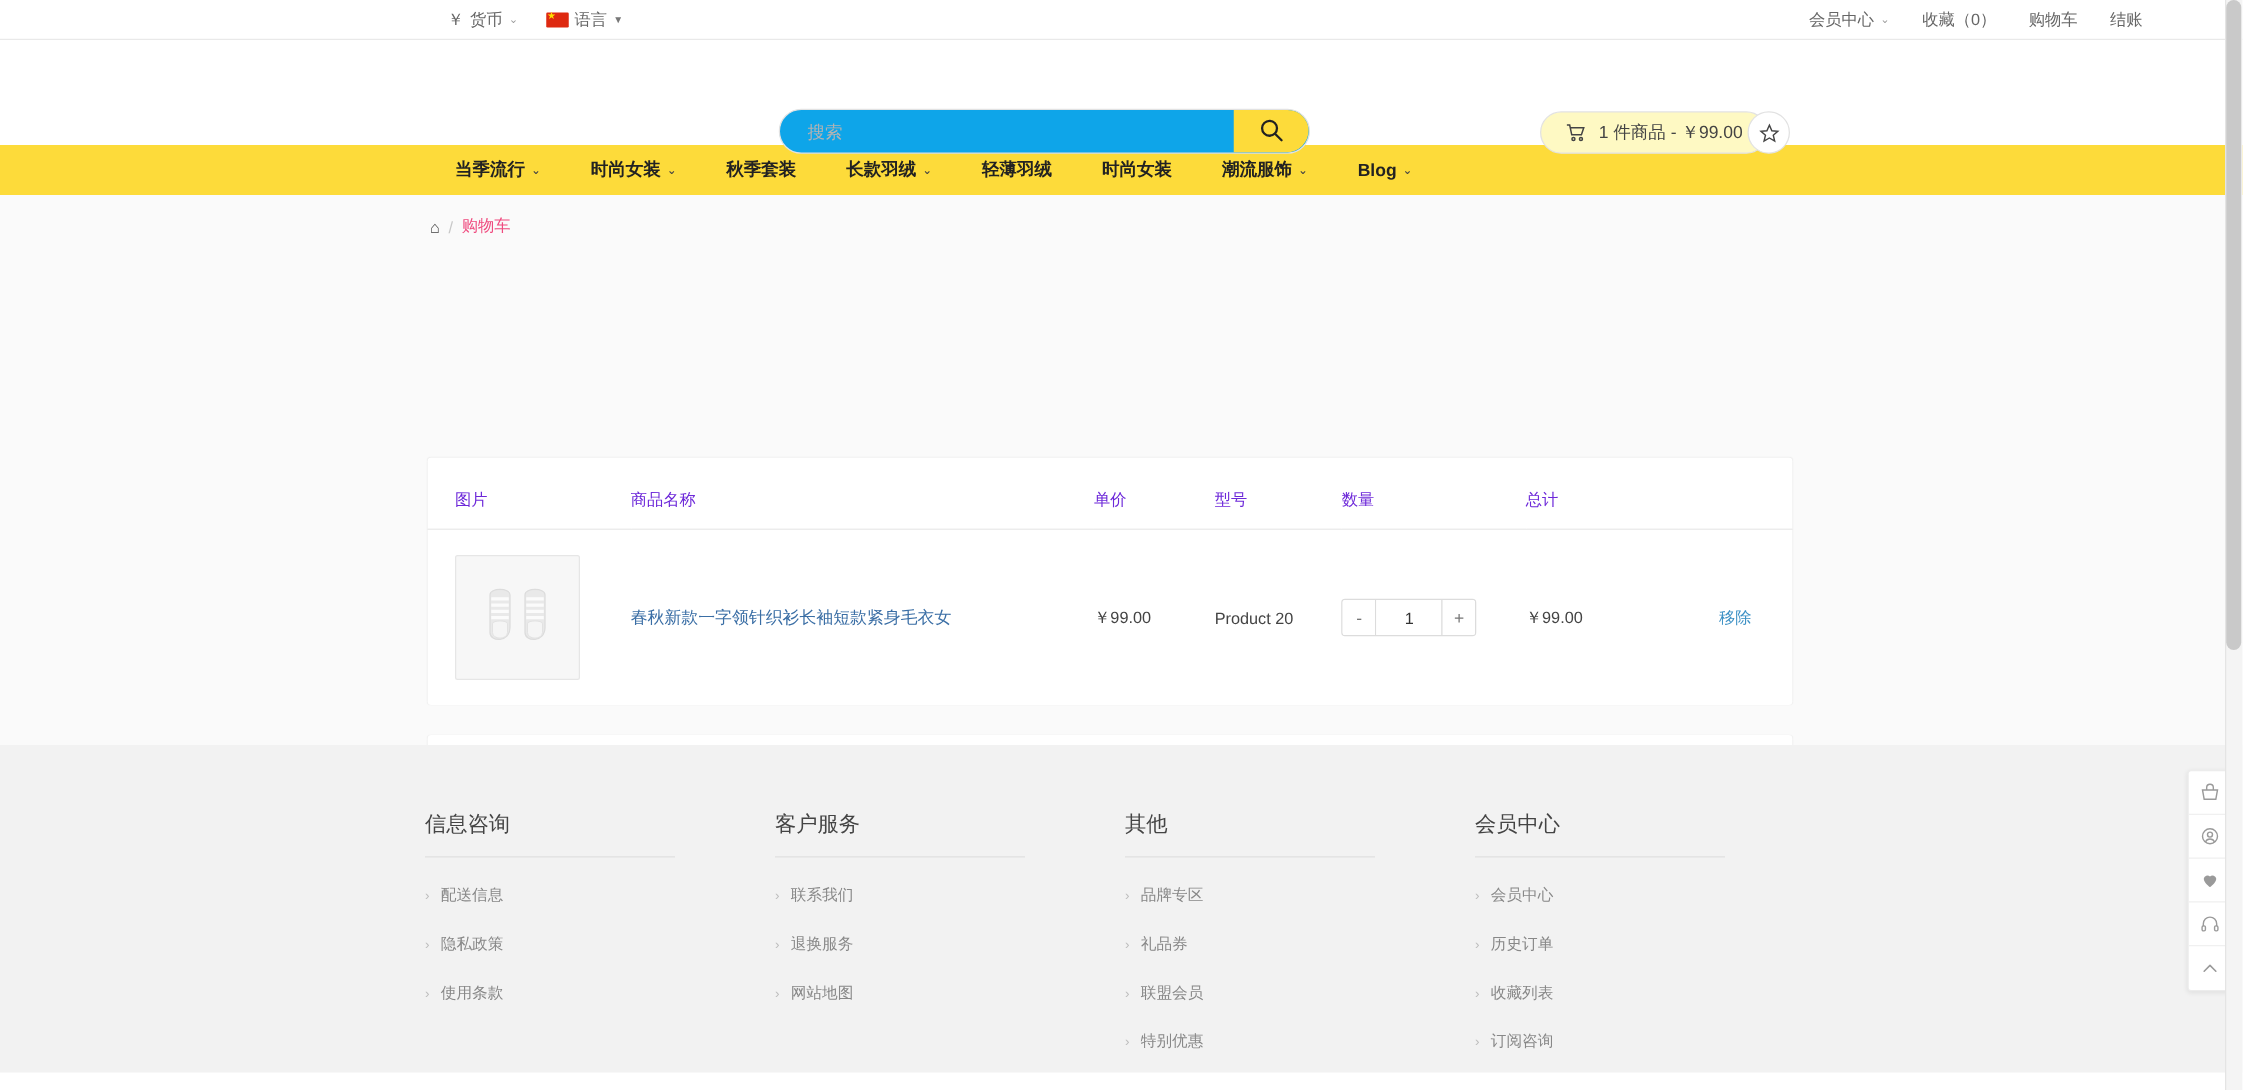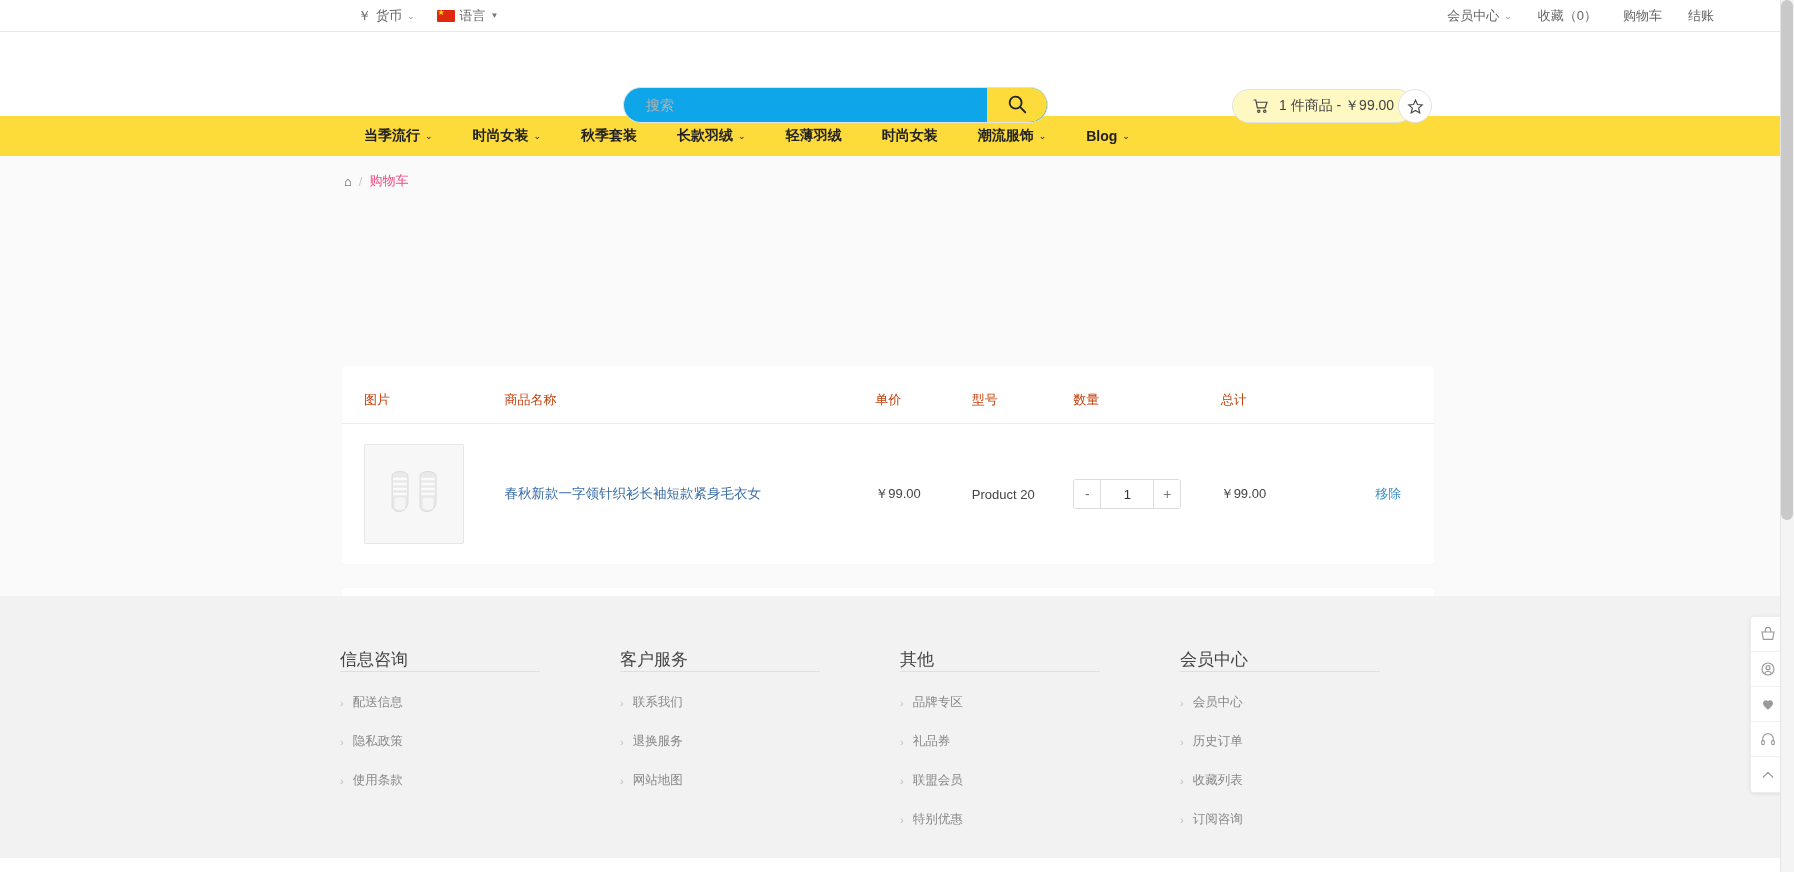--- a/index.html
+++ b/index.html
@@ -83,21 +83,21 @@
   .bc-sep { color:#c8c8c8; }
   .bc-cur { color:#ef4b7f; }
 
   .card {
     position:absolute; left: 342px; top: 210px; width: 1092px;
     background:#fff; border-radius:3px;
     box-shadow: 0 0 1px rgba(0,0,0,.08);
   }
   table.cart { width: 100%; border-collapse: collapse; }
   table.cart th {
-    text-align:left; font-size:13px; font-weight: normal; color:#c2410c;
+    text-align:left; font-size:13px; font-weight: normal; color:#6d28d9;
     padding: 25px 0 14px 0; border-bottom: 1px solid #ececec;
   }
   table.cart td { padding: 20px 0; font-size: 13px; color:#444; vertical-align: middle; }
   .col-img { width: 160px; padding-left: 22px !important; }
   .col-name { width: 365px; }
   .col-price { width: 95px; }
   .col-model { width: 100px; }
   .col-qty { width: 145px; }
   .col-total { width: 120px; }
   .col-act { width: 90px; text-align:center; }
@@ -142,21 +142,21 @@
     position:absolute; right: 17px; top: 103px;
     background:#FDDB3A; border:none; border-radius:3px;
     padding: 9px 22px; font-size:14px; color:#333; cursor:pointer; font-weight:500;
     font-family:"Liberation Sans", sans-serif;
   }
 
   
   .footer { background:#f2f2f2; height: 262px; position:relative; }
   .foot-cols { display:flex; padding: 52px 0 0 340px; gap: 0; }
   .foot-col { width: 280px; }
-  .foot-title { font-size: 17px; color:#444; border-bottom: 1px solid #dfdfdf; width: 200px; }
+  .foot-title { font-size: 17px; color:#444; padding-bottom: 14px; border-bottom: 1px solid #dfdfdf; width: 200px; }
   .foot-link {
     display:flex; align-items:center; gap:9px; font-size:12.5px; color:#888;
     margin-top: 22px; cursor:pointer; text-decoration:none;
   }
   .foot-link .chev { color:#bdbdbd; font-size: 11px; }
 
   
   .side-tools {
     position:absolute; right: 8px; top: 616px; width: 36px;
     background:#fff; border:1px solid #ececec; border-radius:3px;

